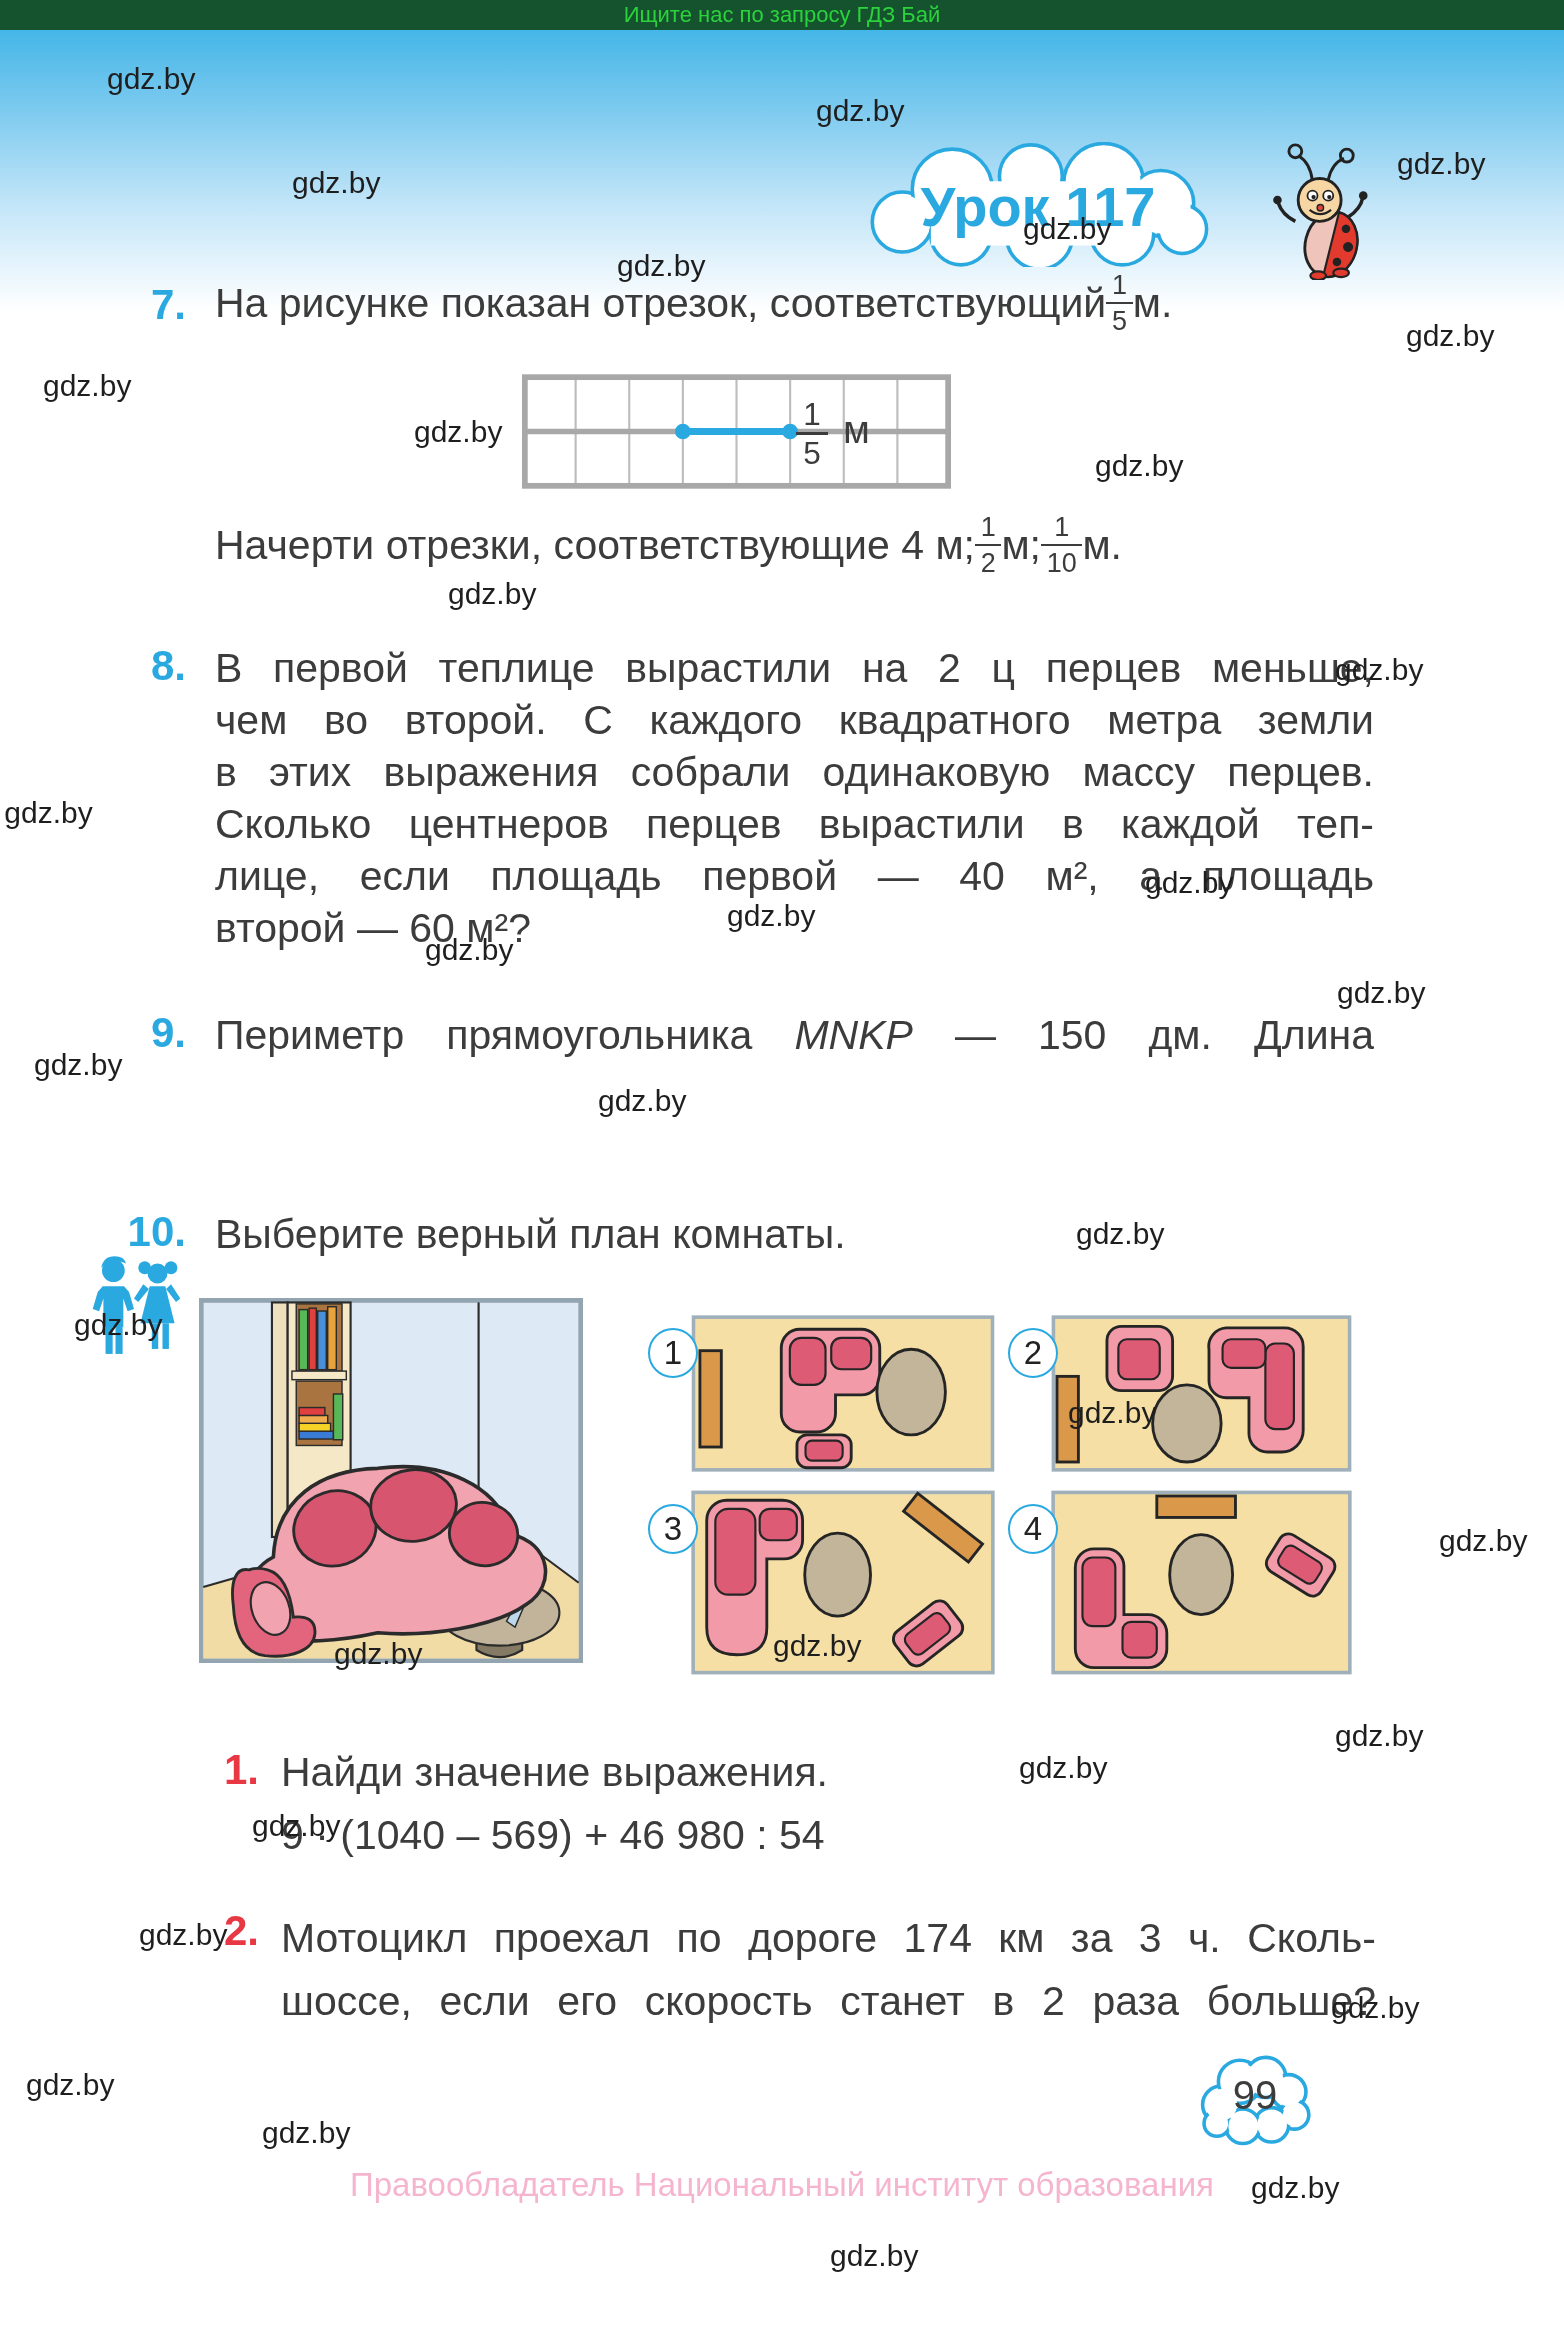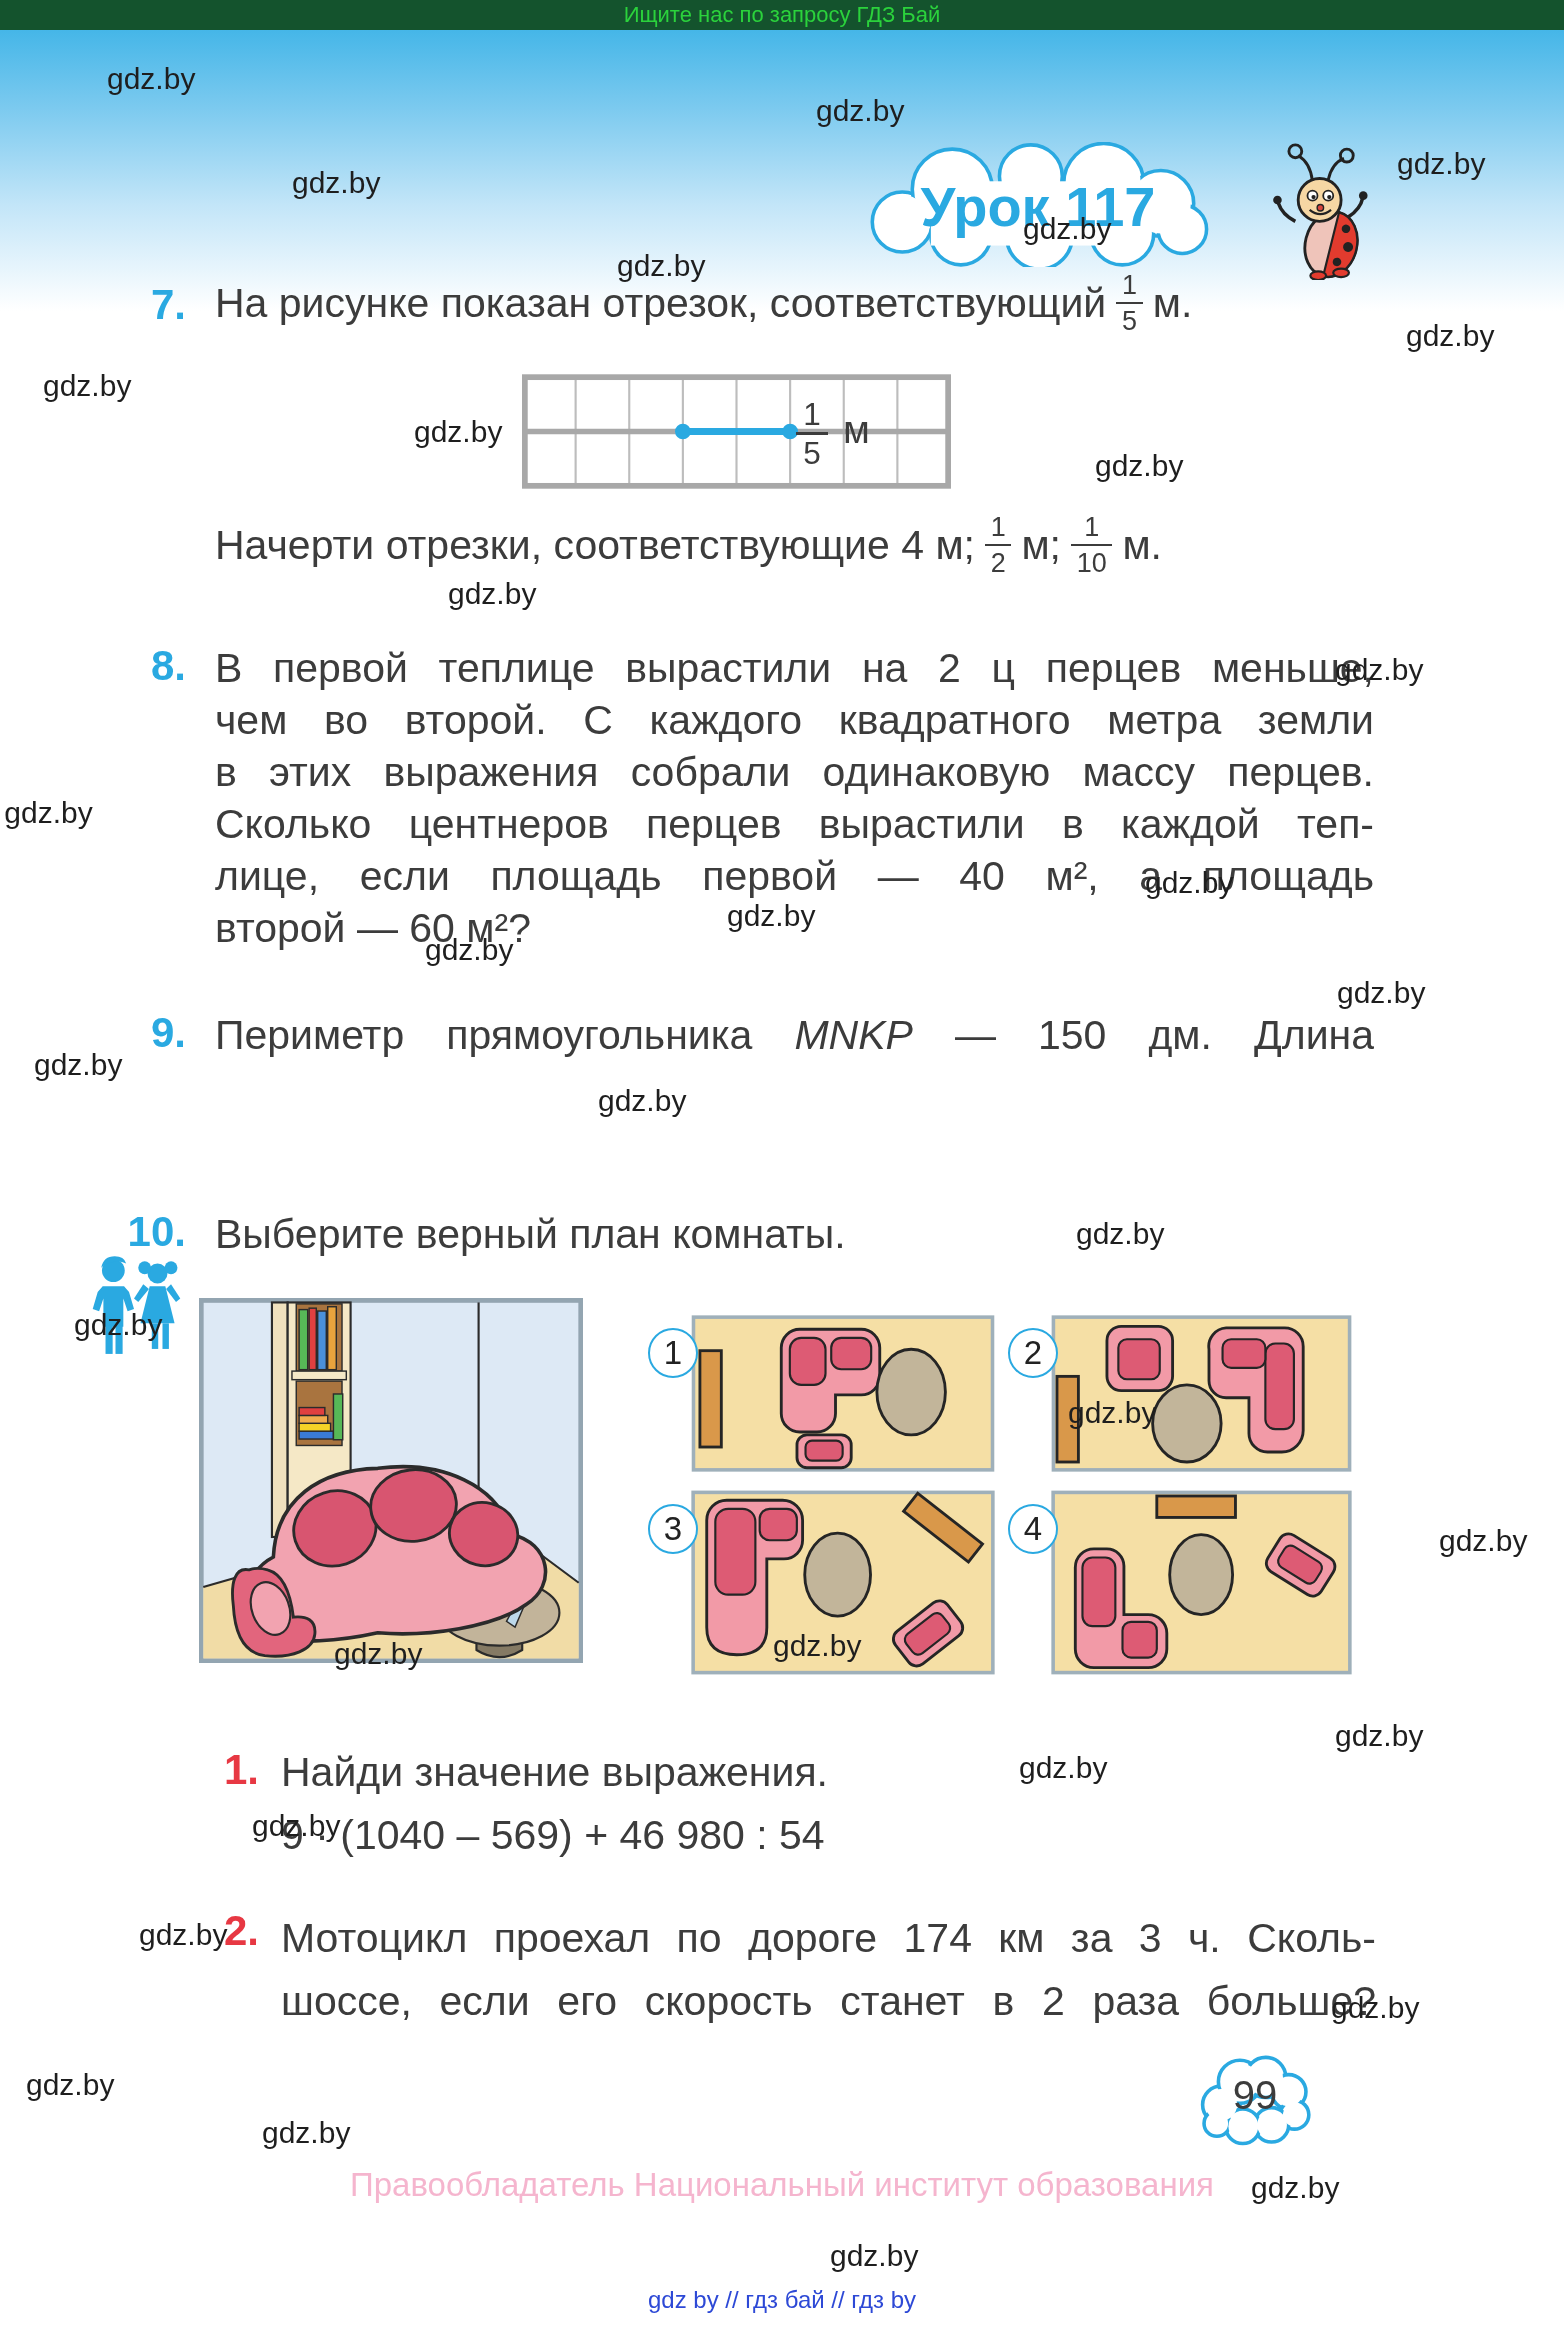--- a/index.html
+++ b/index.html
@@ -32,21 +32,21 @@
   .ln{height:52px;line-height:52px;overflow:hidden;text-align:justify;}
   .ln::after{content:"";display:inline-block;width:100%;height:0;}
   .just .ln:last-child{text-align:left;}
   .just .ln:last-child::after{content:none;}
   .jline{height:52px;line-height:52px;overflow:hidden;text-align:justify;font-size:41px;}
   .jline::after{content:"";display:inline-block;width:100%;height:0;}
   .lh88 .ln{height:63px;line-height:63px;}
   .plain{font-size:41px;line-height:52px;white-space:nowrap;}
 
   
-  .fline{position:absolute;left:215px;display:flex;align-items:center;gap:10px;font-size:41px;white-space:nowrap;}
+  .fline{position:absolute;left:215px;display:flex;align-items:center;font-size:41px;white-space:nowrap;}
   .frac{display:inline-block;text-align:center;font-size:27px;font-weight:normal;}
   .frac span{display:block;padding:0 5.7px;line-height:34px;}
   .frac .num{border-bottom:2.9px solid #3c3c3c;}
 
   
   .grid-wrap{left:522px;top:374px;width:429px;height:115px;}
   .gfrac{position:absolute;left:274px;top:-15.7px;font-size:31.5px;background:transparent;}
   .gfrac span{display:block;padding:0 7.2px;line-height:36px;}
   .gfrac .num{border-bottom:3.6px solid #3c3c3c;}
   .gm{position:absolute;left:321px;top:34px;font-size:39px;}
@@ -384,21 +384,20 @@
           <circle cx="140" cy="86" r="16"></circle>
           <circle cx="108" cy="100" r="20"></circle>
         <circle cx="68" cy="102" r="20"></circle>
           <circle cx="32" cy="98" r="14"></circle>
       </g>
     </svg>
     <div class="pgnum">99</div>
   </div>
 
   <div class="copyright">Правообладатель Национальный институт образования</div>
-  <div class="links">gdz by  //  гдз бай  //  гдз by</div>
 
   <div id="watermark-layer">
       <span class="wm" style="left: 107px; top: 62px;">gdz.by</span>
       <span class="wm" style="left: 816px; top: 94px;">gdz.by</span>
       <span class="wm" style="left: 292px; top: 166px;">gdz.by</span>
       <span class="wm" style="left: 1397px; top: 147px;">gdz.by</span>
       <span class="wm" style="left: 1023px; top: 212px;">gdz.by</span>
       <span class="wm" style="left: 617px; top: 249px;">gdz.by</span>
       <span class="wm" style="left: 1406px; top: 319px;">gdz.by</span>
       <span class="wm" style="left: 43px; top: 369px;">gdz.by</span>

